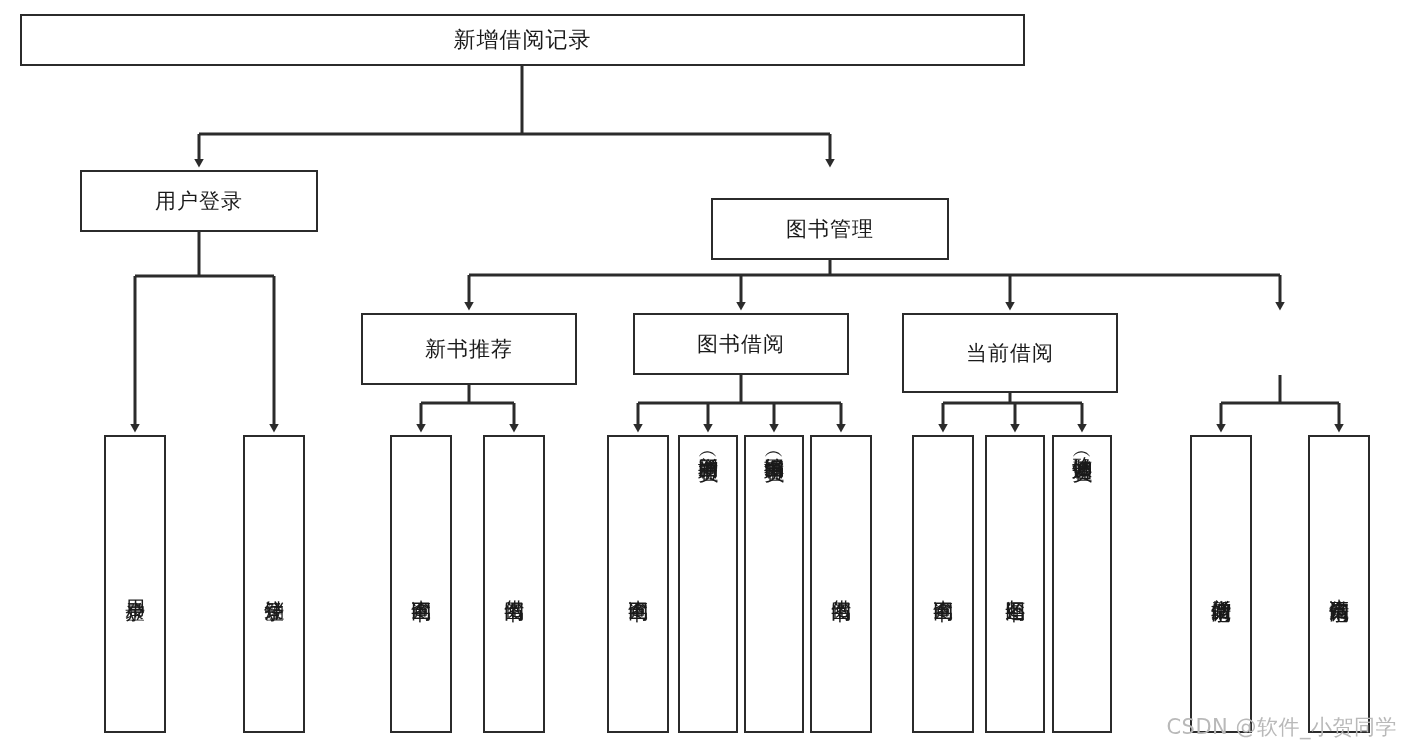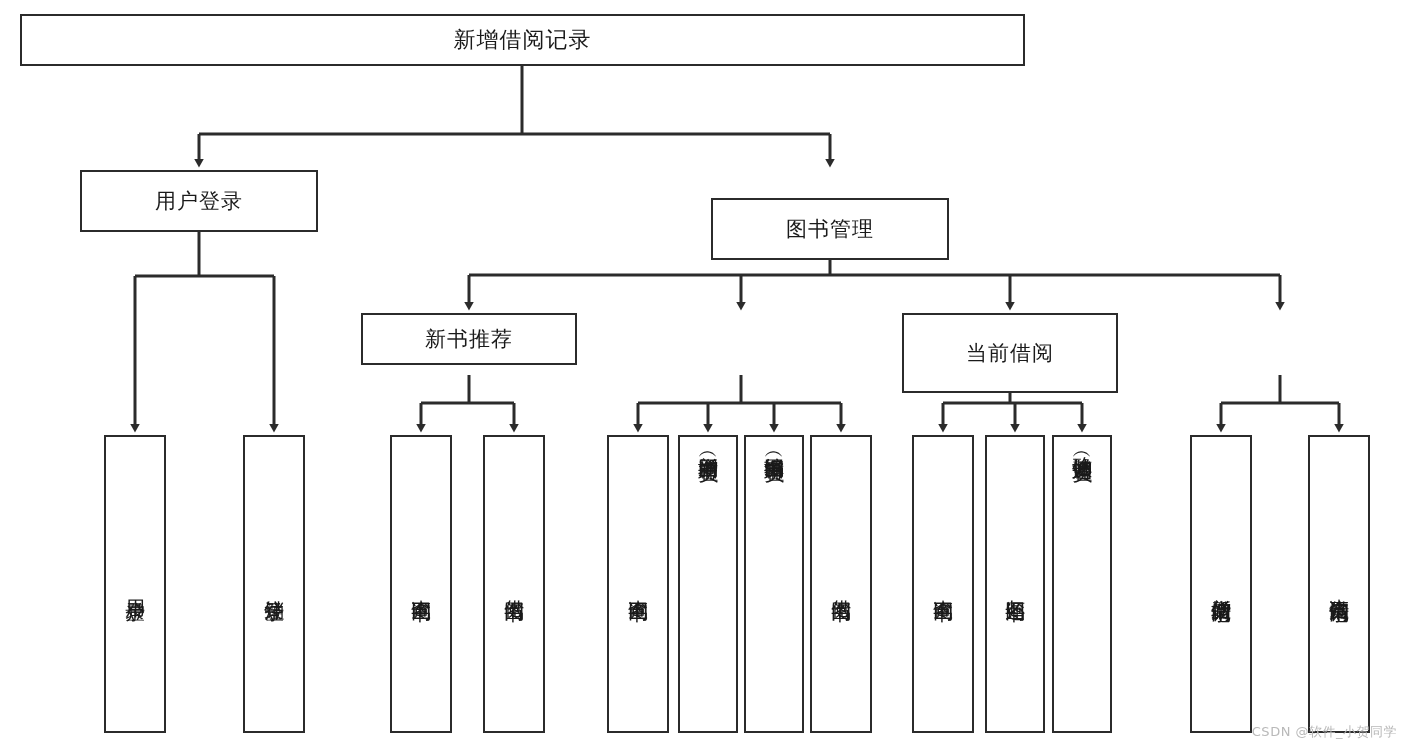--- a/index.html
+++ b/index.html
@@ -62,21 +62,21 @@
     align-items: flex-start;
     justify-content: center;
   }
   .leaf-inner.mid {
     align-items: center;
   }
   #watermark {
     position: absolute;
     right: 8px;
     bottom: 6px;
-    font-size: 13px;
+    font-size: 21px;
     color: #b9b9b9;
     letter-spacing: 0.5px;
     white-space: nowrap;
   }
 </style>
 </head>
 <body>
 
 <div id="canvas">
 
@@ -135,24 +135,27 @@
   </div>
 
   <div class="node horizontal" style="left:80px; top:170px; width:238px; height:62px;">
     <span>用户登录</span>
   </div>
 
   <div class="node horizontal" style="left:711px; top:170px; width:238px; height:62px;margin-top:28px;">
     <span>图书管理</span>
   </div>
 
-  <div class="node horizontal" style="left:361px; top:313px; width:216px; height:52px;">
+  <div class="node horizontal" style="left:361px; top:313px; width:216px; height:72px;">
     <span>新书推荐</span>
   </div>
 
+  <div class="node horizontal" style="left:633px; top:313px; width:216px; height:62px;">
+    <span>图书借阅</span>
+  </div>
 
   <div class="node horizontal" style="left:902px; top:313px; width:216px; height:80px;">
     <span>当前借阅</span>
   </div>
 
 
   <div class="node vertical" style="left:104px; top:435px; width:62px; height:298px;">
     <div class="leaf-inner mid">
       <span class="vlabel">用户登录</span>
     </div>

